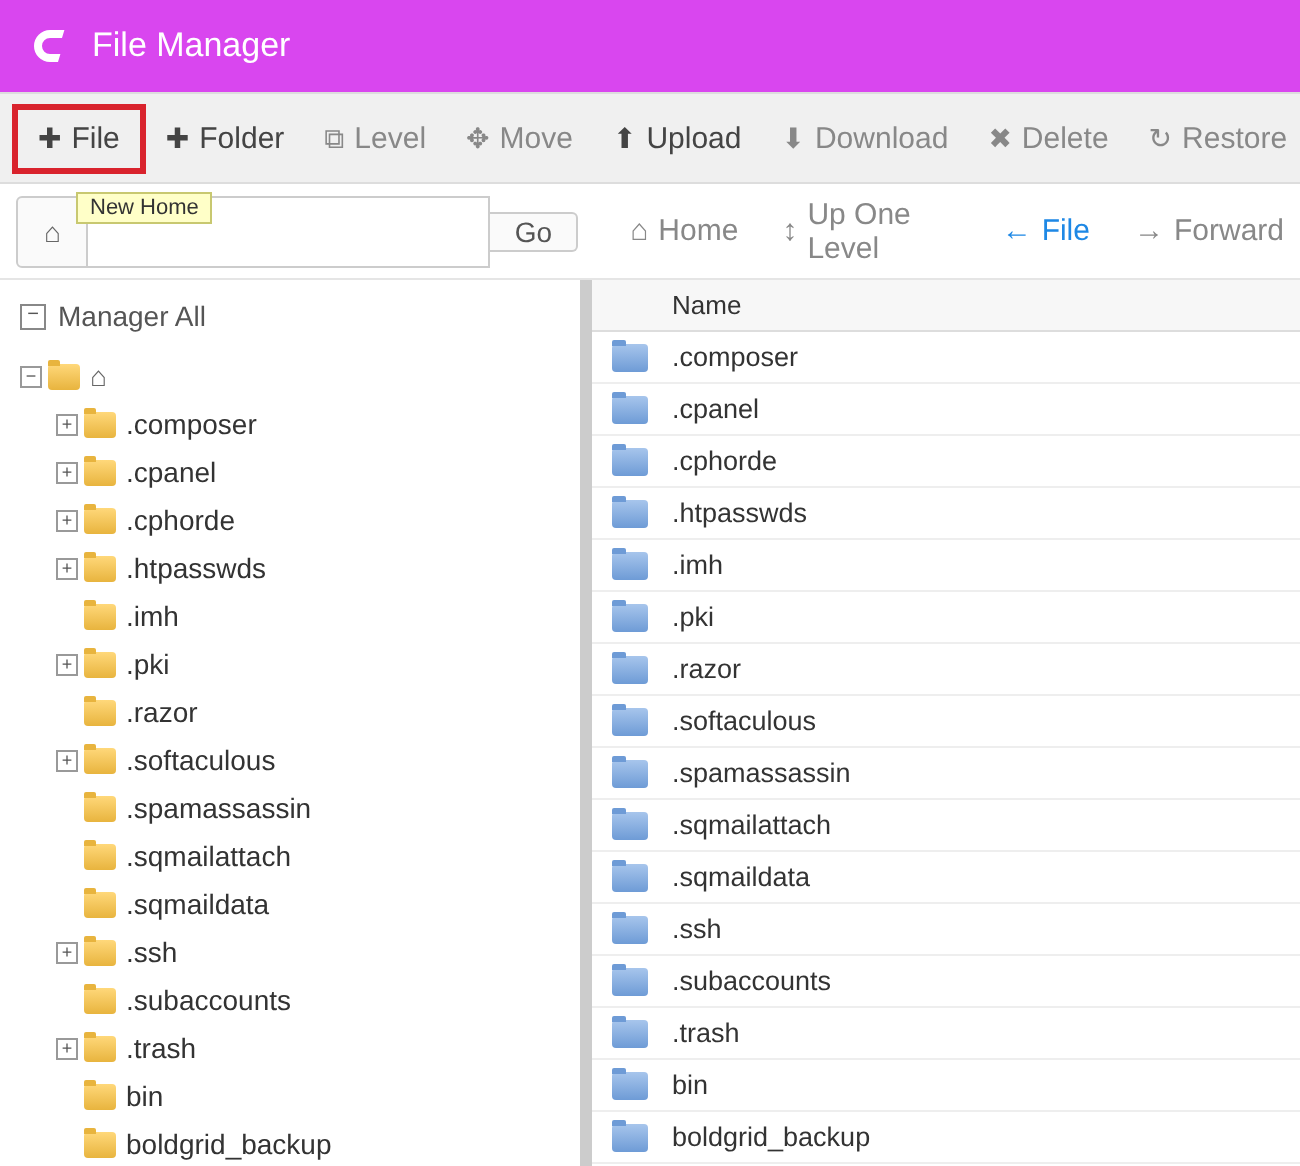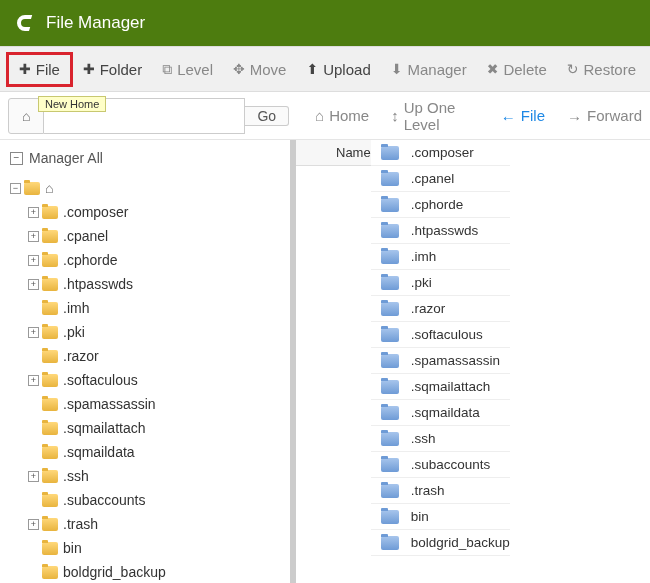--- a/index.html
+++ b/index.html
@@ -1,18 +1,18 @@
 <!DOCTYPE html>
 <html><head>
 <meta charset="utf-8">
 <style>
 * { box-sizing: border-box; margin: 0; padding: 0; }
 body { font-family: -apple-system, BlinkMacSystemFont, "Segoe UI", Arial, sans-serif; font-size: 14px; color: #333; width: 650px; height: 583px; overflow: hidden; background: #fff; }
 
-.header { background: #4d7c0f; color: #fff; height: 46px; display: flex; align-items: center; padding: 0 12px; }
+.header { background: #d946ef; color: #fff; height: 46px; display: flex; align-items: center; padding: 0 12px; }
 .logo { width: 24px; height: 24px; margin-right: 10px; position: relative; }
 .logo svg { width: 24px; height: 24px; }
 .header-title { font-size: 17px; font-weight: 400; }
 
 .toolbar { background: #f0f0f0; border-top: 1px solid #ddd; border-bottom: 1px solid #ddd; height: 46px; display: flex; align-items: center; padding: 0 6px; }
 .tb-btn { display: flex; align-items: center; padding: 6px 10px; color: #888; cursor: pointer; font-size: 15px; }
 .tb-btn.enabled { color: #444; }
 .tb-btn .ic { margin-right: 5px; font-size: 14px; }
 .hl { border: 3px solid #d9232d; }
 .tooltip { position: absolute; background: #ffffc8; border: 1px solid #c8c870; padding: 1px 6px; font-size: 11px; color: #333; top: 96px; left: 38px; }
@@ -32,21 +32,21 @@
 .collapse-all .ic { margin-right: 6px; width:13px; height:13px; border:1px solid #888; display:inline-flex; align-items:center; justify-content:center; font-size:10px; line-height:1; }
 .tree { font-size: 14px; color: #333; }
 .tree-row { display: flex; align-items: center; height: 24px; cursor: pointer; white-space: nowrap; }
 .expander { width: 11px; height: 11px; border: 1px solid #999; display: inline-flex; align-items: center; justify-content: center; font-size: 9px; line-height: 1; color: #555; margin-right: 3px; background: #fff; }
 .expander.blank { border: none; }
 .folder-ic { width: 16px; height: 13px; background: linear-gradient(#ffd87a,#e8b43e); border-radius: 2px; margin-right: 5px; position: relative; flex-shrink:0; }
 .folder-ic::before { content:""; position:absolute; top:-2px; left:0; width:6px; height:3px; background:#e8b43e; border-radius:1px 1px 0 0; }
 .home-ic-sm { color: #666; margin-right: 4px; font-size: 14px; }
 .root-label { font-weight: 700; }
 
-.main { flex: 1; display: flex; flex-direction: row; overflow: hidden; }
+.main { flex: 1; display: flex; flex-direction: column; overflow: hidden; }
 .col-header { height: 26px; background: #f7f7f7; border-bottom: 1px solid #ddd; display: flex; align-items: center; padding-left: 40px; font-size: 13px; color: #333; }
 .file-list { overflow: hidden; }
 .file-row { height: 26px; display: flex; align-items: center; border-bottom: 1px solid #eee; padding-left: 10px; cursor: pointer; font-size: 13.5px; }
 .file-folder-ic { width: 18px; height: 14px; margin-right: 12px; background: linear-gradient(#a7c5ec, #6e9bd6); border-radius: 2px; position: relative; flex-shrink:0; }
 .file-folder-ic::before { content:""; position:absolute; top:-2px; left:0; width:7px; height:3px; background:#6e9bd6; border-radius:1px 1px 0 0; }
 </style>
 </head>
 <body>
 
 <div class="header">
@@ -74,21 +74,21 @@
   <div class="tb-btn">
       <span class="ic">✥</span>
       <span>Move</span>
     </div>
   <div class="tb-btn enabled">
       <span class="ic">⬆</span>
       <span>Upload</span>
     </div>
   <div class="tb-btn">
       <span class="ic">⬇</span>
-      <span>Manager</span>
+      <span>Download</span>
     </div>
   <div class="tb-btn">
       <span class="ic">✖</span>
       <span>Delete</span>
     </div>
   <div class="tb-btn">
       <span class="ic">↻</span>
       <span>Restore</span>
     </div>
 </div>

